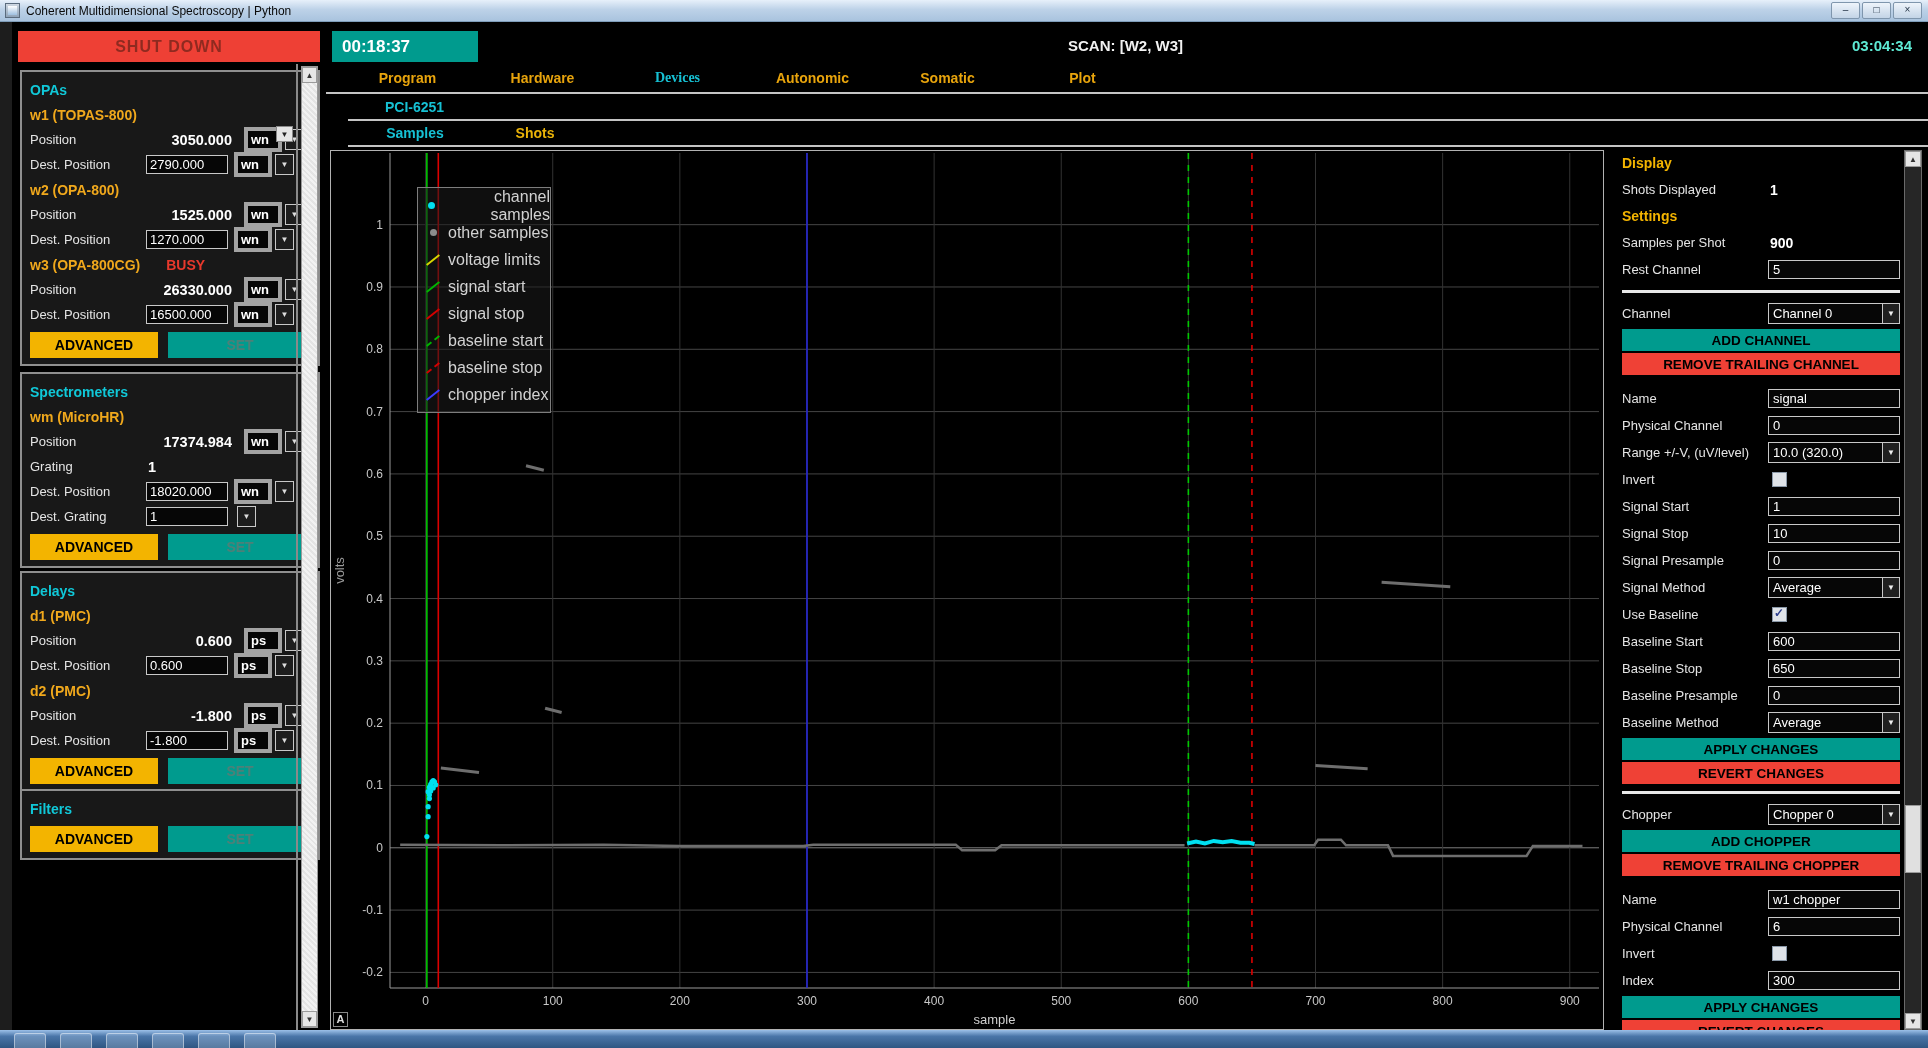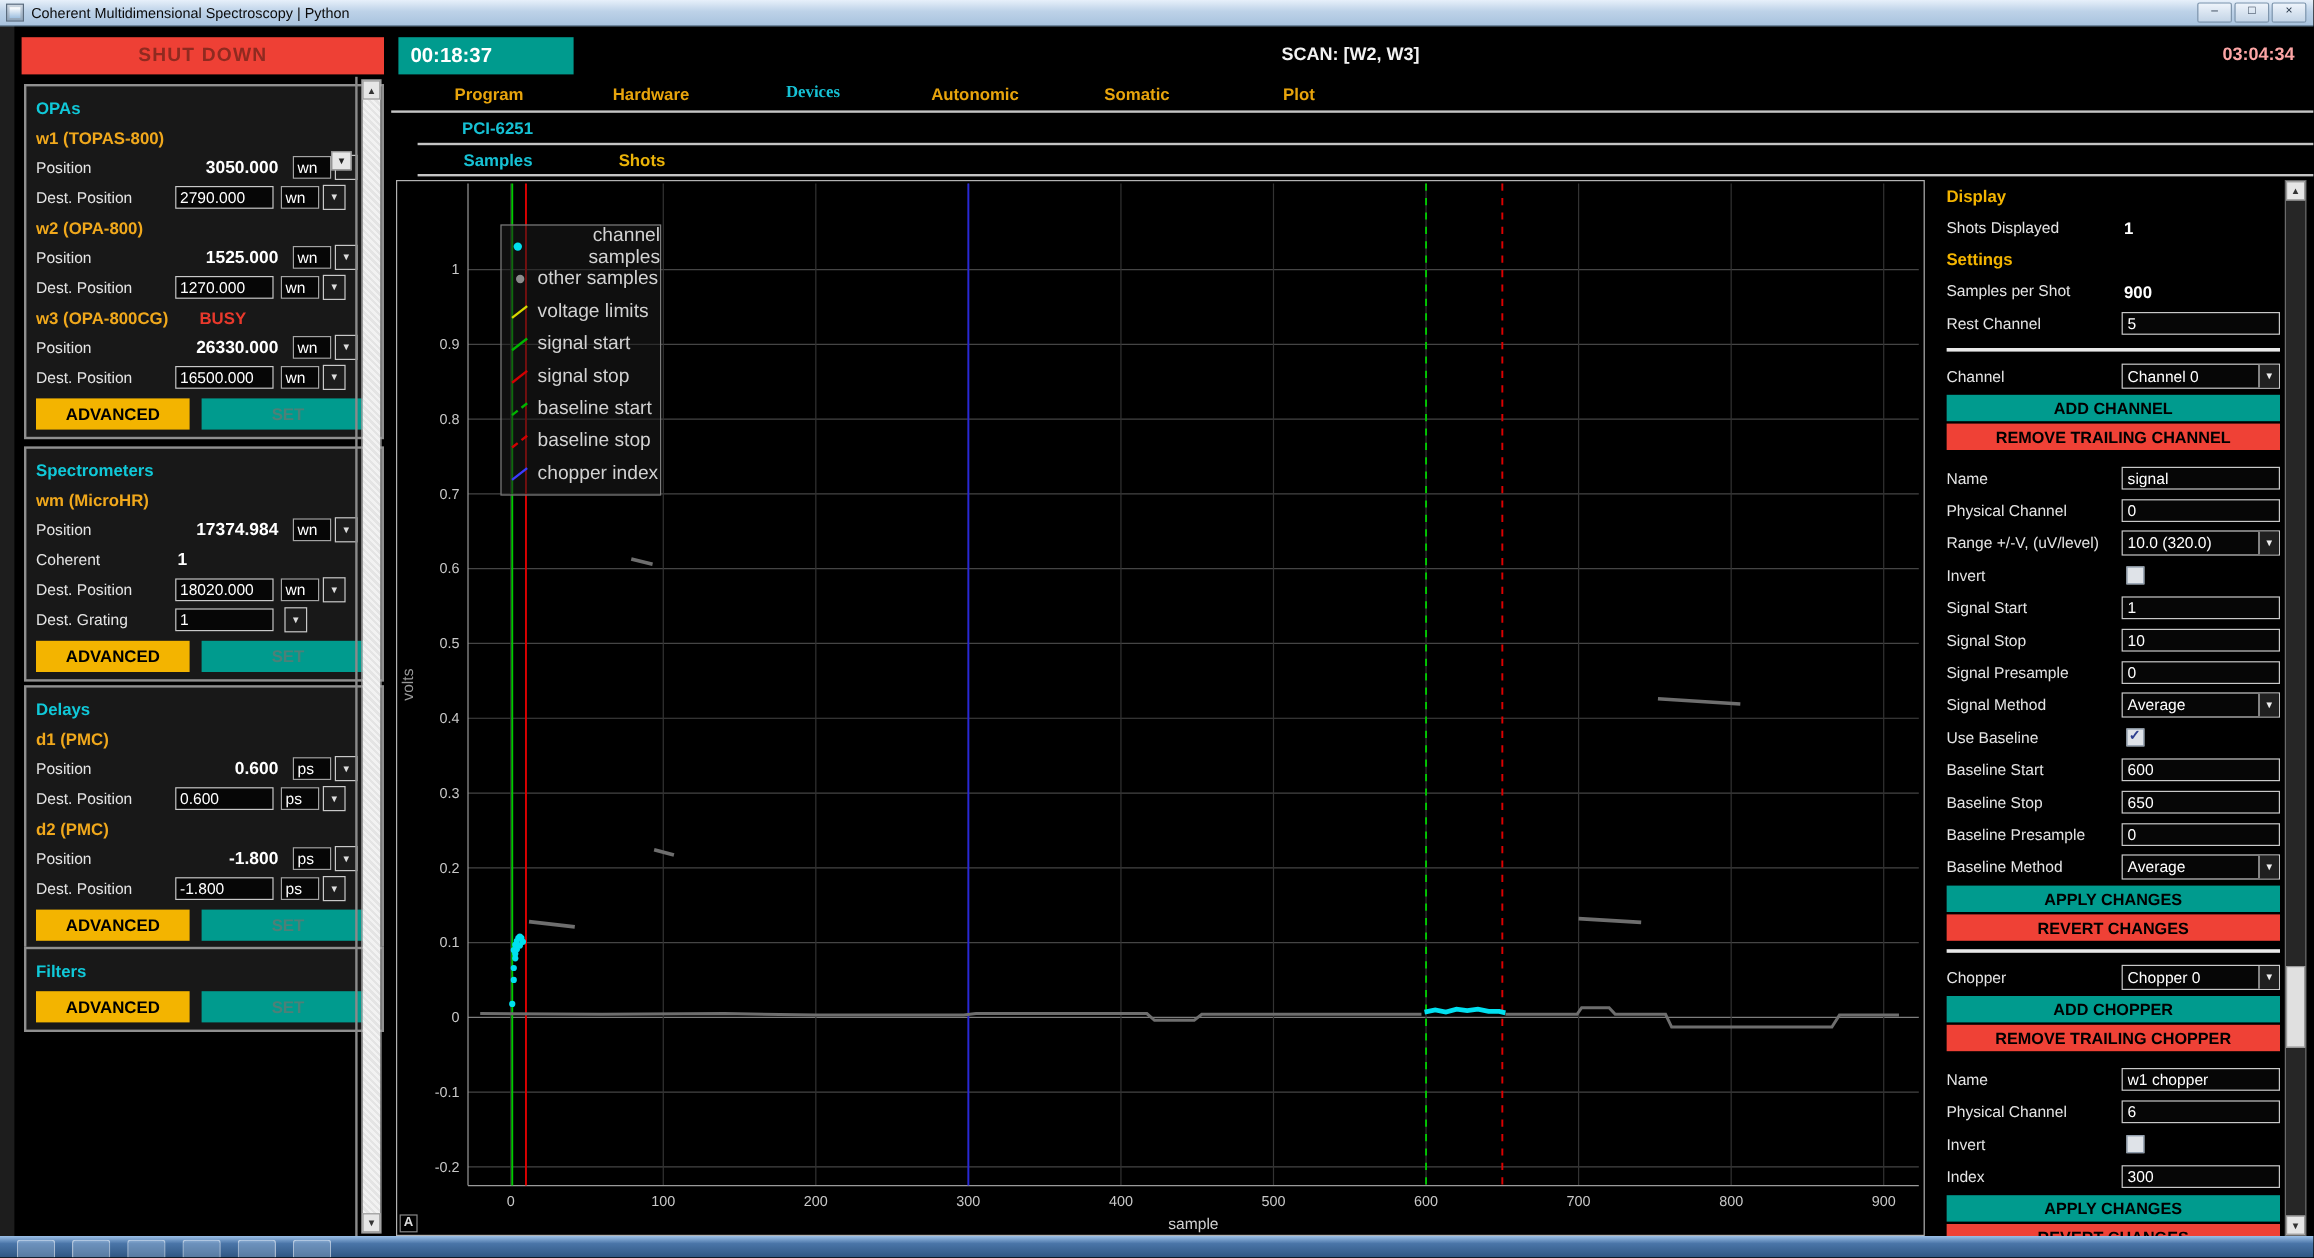--- a/index.html
+++ b/index.html
@@ -7,33 +7,33 @@
   
   #titlebar{position:absolute;left:0;top:0;width:1928px;height:21px;background:linear-gradient(#e7f0fa,#bdd2e8 45%,#a9c3de);border-bottom:1px solid #7f9db9;display:flex;align-items:center;color:#0a0a0a;font-size:12px;z-index:50;}
   #app-icon{width:13px;height:13px;margin:0 6px 0 5px;background:linear-gradient(#cfd8e2,#8fa3b8);border:1px solid #5a6b7d;position:relative;}
   #app-icon:after{content:"";position:absolute;left:2px;top:2px;right:2px;bottom:2px;background:linear-gradient(#ffffff,#9fc0e0);}
   #winbtns{margin-left:auto;display:flex;gap:2px;margin-right:6px;}
   .winbtn{width:27px;height:15px;background:linear-gradient(#eef4fb,#c3d4e6);border:1px solid #7f96ad;border-radius:2px;font-size:10px;line-height:13px;text-align:center;color:#243447;}
   
   #shutdown-btn{position:absolute;left:18px;top:31px;width:302px;height:31px;background:#ee4035;color:#8f2a20;font-weight:bold;font-size:16px;letter-spacing:1px;display:flex;align-items:center;justify-content:center;}
   #timerbox{position:absolute;left:332px;top:31px;width:146px;height:31px;background:#009b8e;color:#fff;font-weight:bold;font-size:17px;display:flex;align-items:center;padding-left:10px;box-sizing:border-box;}
   #scanlabel{position:absolute;left:1068px;top:37px;font-weight:bold;font-size:15px;color:#f2f2f2;}
-  #clock{position:absolute;left:1852px;top:37px;font-weight:bold;font-size:15px;color:#fca5a5;}
+  #clock{position:absolute;left:1852px;top:37px;font-weight:bold;font-size:15px;color:#5eead4;}
   
   .panel{position:absolute;left:20px;width:282px;background:#181818;border:2px solid #8f8f8f;padding:6px 6px 6px 8px;box-sizing:content-box;}
   .panelh{color:#10c8d8;font-weight:bold;font-size:14px;height:24px;display:flex;align-items:center;}
   .devh{height:25px;display:flex;align-items:center;font-weight:bold;color:#f0a81c;font-size:14px;}
   .busy{color:#e8392c;margin-left:26px;}
   .prow{display:flex;align-items:center;height:25px;}
   .plabel{width:116px;font-size:13px;color:#e4e4e4;}
   .pval{width:86px;text-align:right;font-weight:bold;font-size:14.5px;padding-right:6px;color:#fff;overflow:hidden;white-space:nowrap;}
   .pinput{width:74px;height:15px;background:#060606;border:1px solid #c8c8c8;color:#fff;font-size:13px;padding:1px 3px;font-family:inherit;}
   .pstatic{font-weight:bold;font-size:14.5px;color:#fff;padding-left:2px;}
   .unit{margin-left:6px;display:flex;align-items:center;}
-  .unitval{width:24px;height:17px;border:1px solid #a3a3a3;background:#060606;font-size:13px;padding:0 3px;display:flex;align-items:center;color:#fff;}
+  .unitval{width:24px;height:17px;border:4px solid #a3a3a3;background:#060606;font-size:13px;padding:0 3px;display:flex;align-items:center;color:#fff;font-weight:bold;}
   .unitbtn{width:17px;height:19px;border:1px solid #c8c8c8;background:#1d1d1d;margin-left:3px;color:#ddd;font-size:8px;display:flex;align-items:center;justify-content:center;}
   .btnrow{display:flex;margin-top:5px;gap:10px;}
   .btn-adv{width:128px;height:26px;background:#f3b400;color:#000;font-weight:bold;font-size:14px;display:flex;align-items:center;justify-content:center;}
   .btn-set{flex:1;height:26px;background:#009b8e;color:#4d8078;font-weight:bold;font-size:14px;display:flex;align-items:center;justify-content:center;}
   #panel-opas{top:70px;}
   #panel-spec{top:372px;}
   #panel-delays{top:571px;}
   #panel-filters{top:789px;}
   
   #vdivider{position:absolute;left:296px;top:64px;width:2px;height:966px;background:#8a8a8a;}
@@ -177,21 +177,21 @@
     </div>
   <div class="prow">
     <span class="plabel">Position</span>
     <span class="pval">17374.984</span>
     <span class="unit">
         <span class="unitval">wn</span>
         <span class="unitbtn">▼</span>
       </span>
   </div>
   <div class="prow">
-    <span class="plabel">Coherent</span>
+    <span class="plabel">Grating</span>
     <span class="pstatic">1</span>
   </div>
   <div class="prow">
     <span class="plabel">Dest. Position</span>
     <input class="pinput" value="18020.000" style="">
     <span class="unit">
         <span class="unitval">wn</span>
         <span class="unitbtn">▼</span>
       </span>
   </div>

